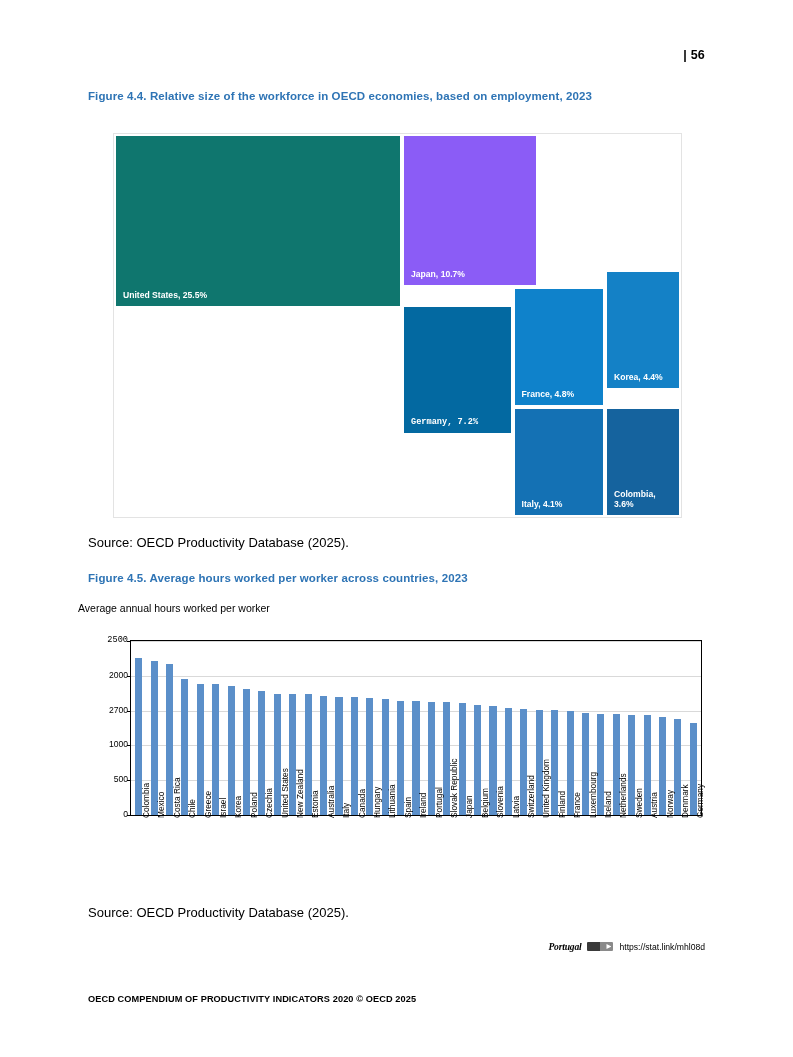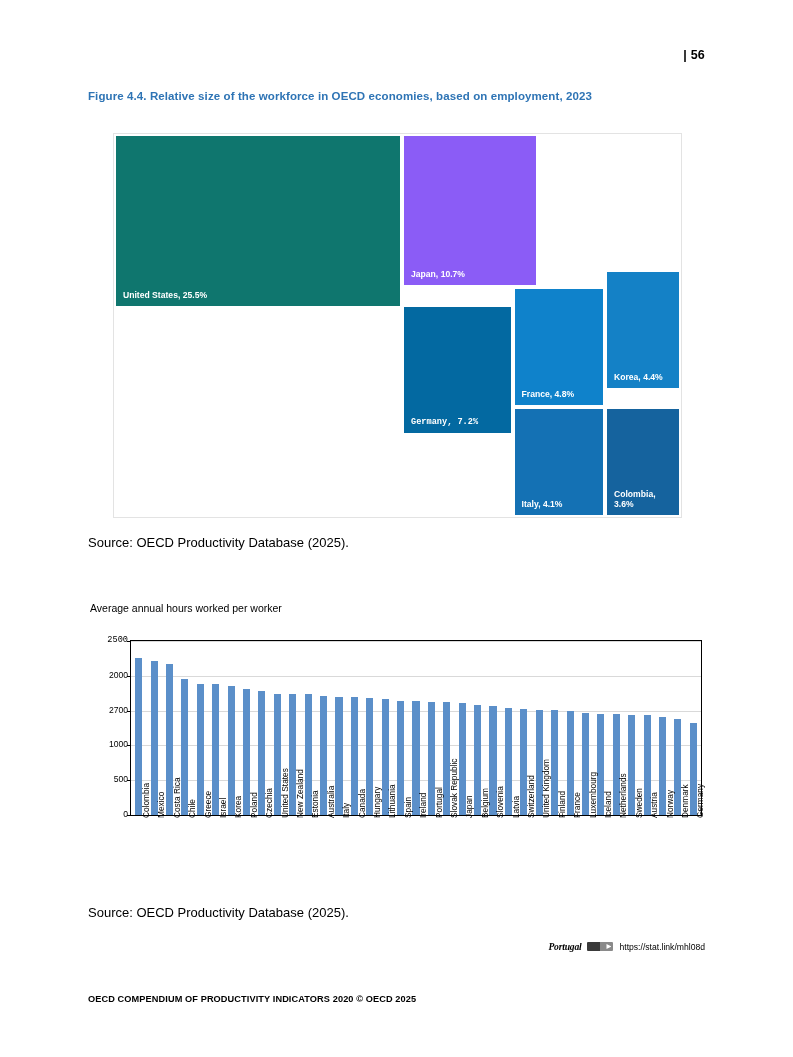--- a/index.html
+++ b/index.html
@@ -36,21 +36,21 @@
     font-size: 11.5px;
     font-weight: bold;
     color: #2e74b5;
     letter-spacing: 0.1px;
   }
   #fig44-title { top: 90px; }
   #fig45-title { top: 572px; }
 
   .fig-subtitle {
     position: absolute;
-    left: 90px;
+    left: 78px;
     top: 602px;
     font-size: 10.5px;
     color: #000000;
   }
   .source {
     position: absolute;
     left: 88px;
     font-size: 13px;
     color: #000000;
   }
@@ -217,20 +217,21 @@
         <span class="label">Italy, 4.1%</span>
       </div>
       <div class="tile" style="left: 491.022px; top: 273.079px; width: 75.978px; height: 109.921px; background: rgb(21, 99, 158);">
         <span class="label">Colombia,
 3.6%</span>
       </div>
     </div>
 
   <div class="source" id="src44">Source: OECD Productivity Database (2025).</div>
 
+  <div class="fig-title" id="fig45-title">Figure 4.5. Average hours worked per worker across countries, 2023</div>
   <div class="fig-subtitle">Average annual hours worked per worker</div>
 
   <div id="barchart">
     <div id="plot">
         <div class="tickmark" style="top: 174px;"></div>
         <div class="gridline" style="top: 139.2px;"></div>
         <div class="tickmark" style="top: 139.2px;"></div>
         <div class="gridline" style="top: 104.4px;"></div>
         <div class="tickmark" style="top: 104.4px;"></div>
         <div class="gridline" style="top: 69.6px;"></div>

